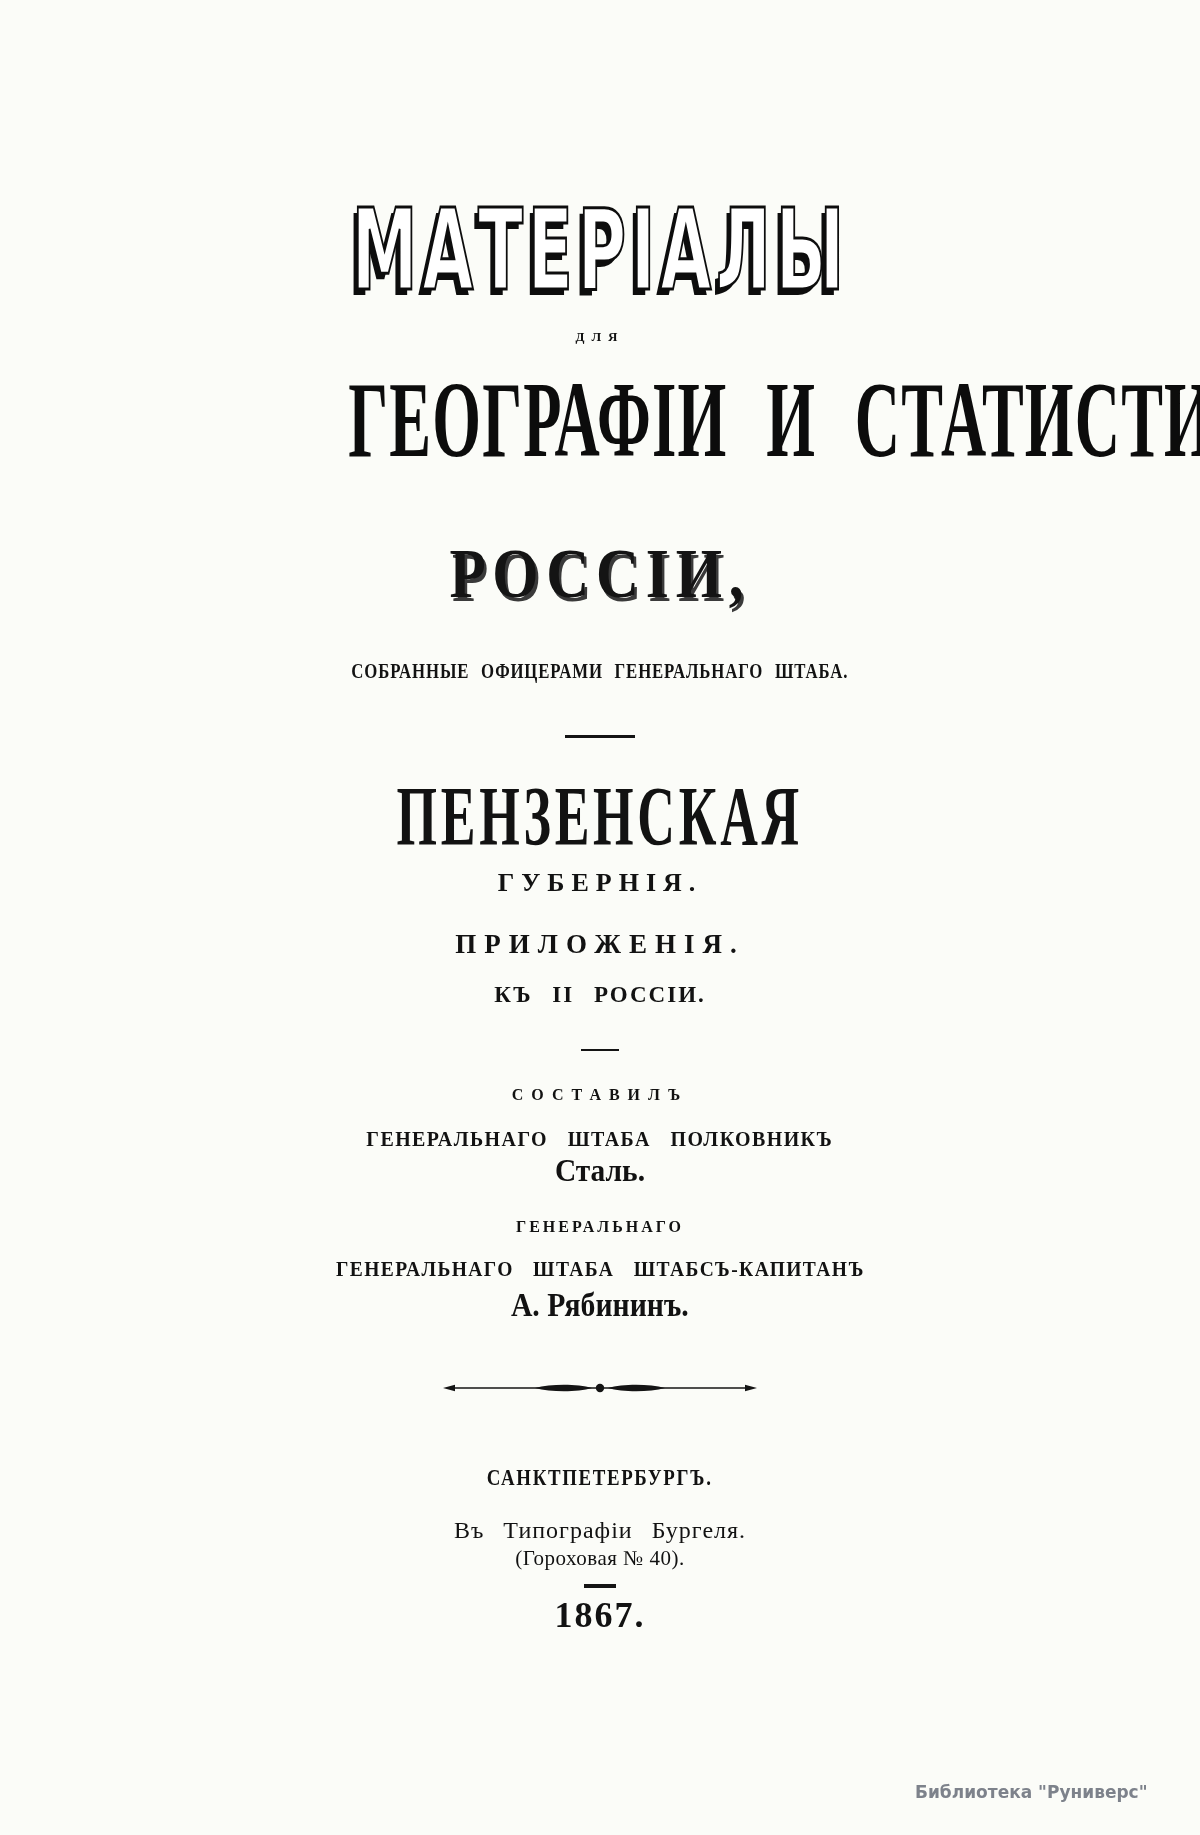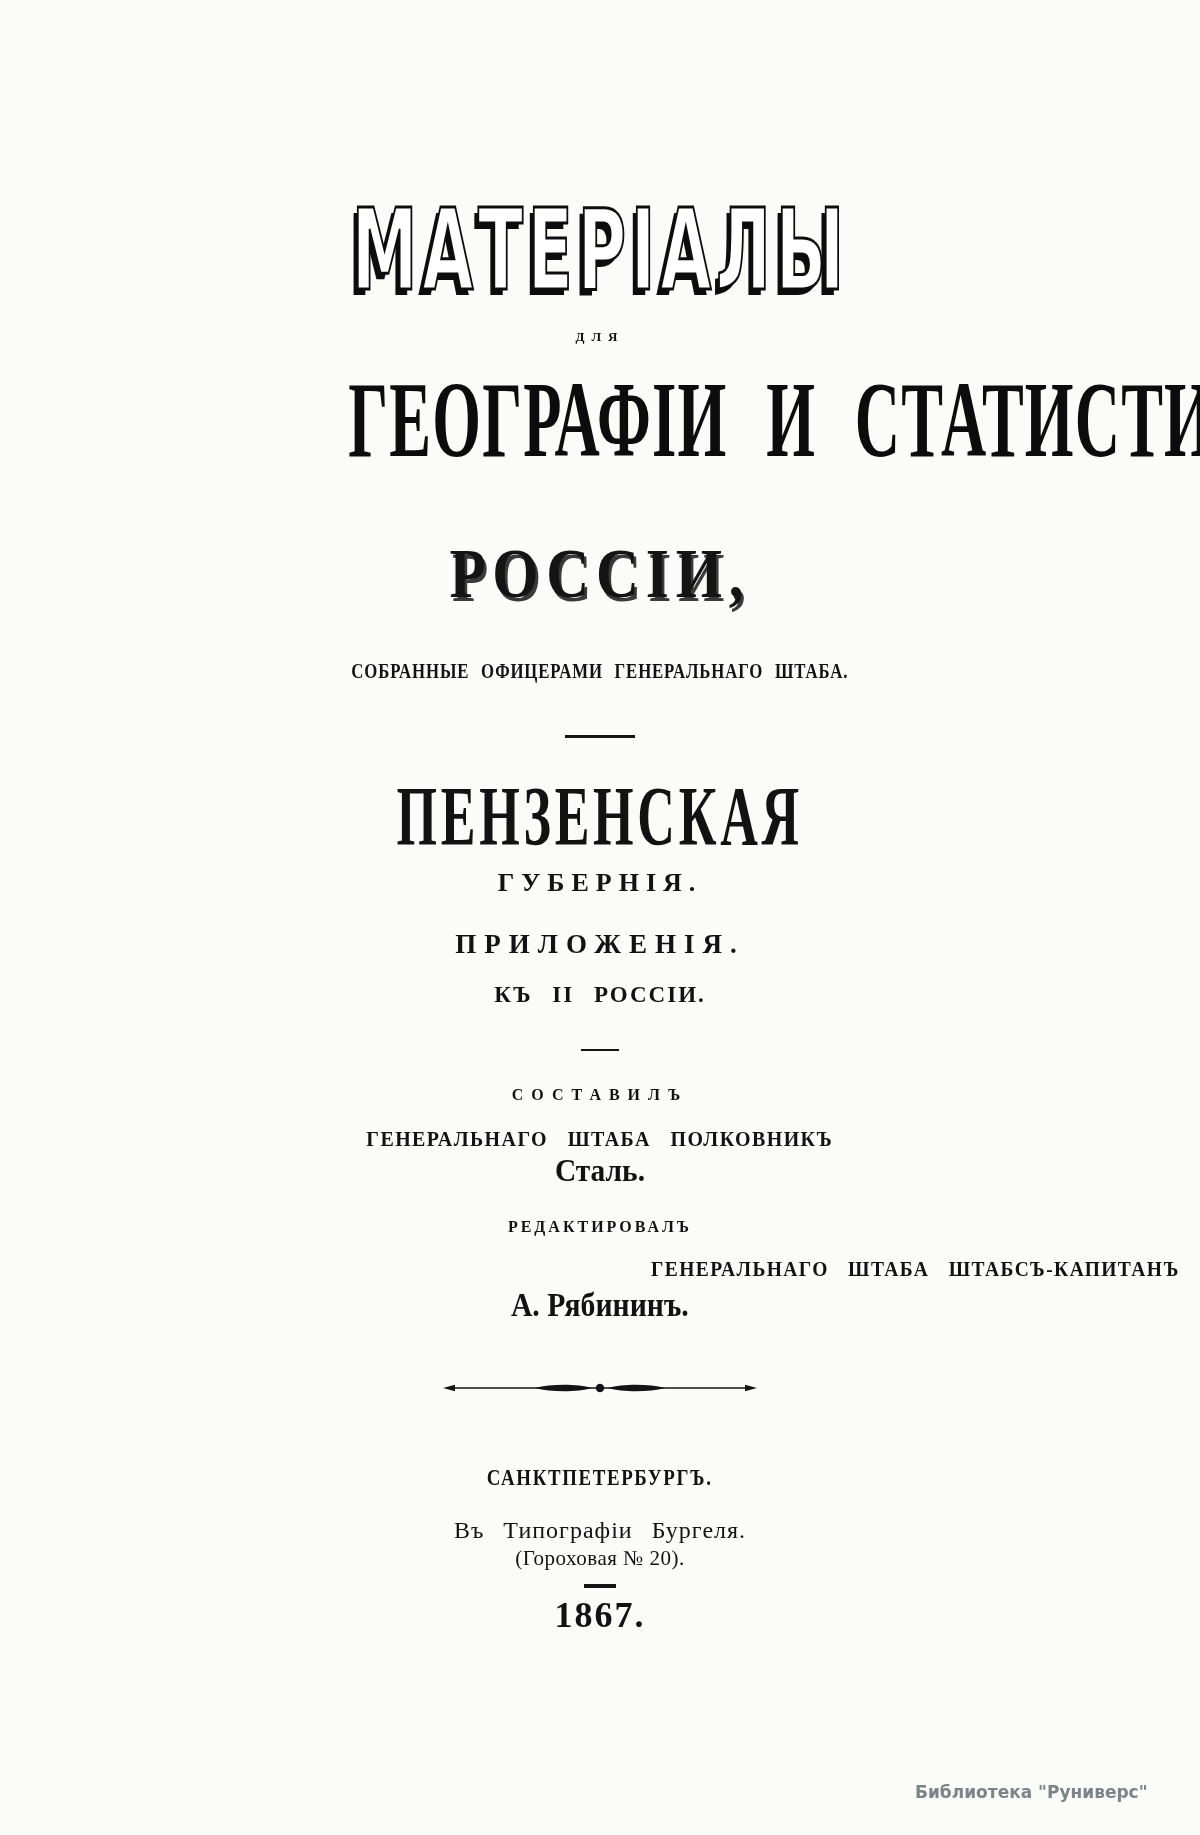--- a/index.html
+++ b/index.html
@@ -59,21 +59,21 @@
   .t-appendix{top:931px;font-weight:bold;font-size:27px;letter-spacing:8px;}
   .t-part{top:983px;font-weight:bold;font-size:23px;letter-spacing:2px;word-spacing:12px;}
 
   
   .t-comp-label{top:1087px;font-weight:bold;font-size:16px;letter-spacing:8px;}
   .t-comp-rank{top:1129px;}
   .t-comp-rank .cx{font-weight:bold;font-size:21px;letter-spacing:1.5px;word-spacing:14px;transform:scaleX(.95);}
   .t-comp-name{top:1154px;}
   .t-comp-name .cx{font-weight:bold;font-size:32px;transform:scaleX(.92);}
   .t-edit-label{top:1219px;font-weight:bold;font-size:16px;letter-spacing:3px;}
-  .t-edit-rank{top:1259px;text-align:right;}
+  .t-edit-rank{top:1259px;}
   .t-edit-rank .cx{font-weight:bold;font-size:21px;letter-spacing:1.5px;word-spacing:14px;transform:scaleX(.93);}
   .t-edit-name{top:1289px;}
   .t-edit-name .cx{font-weight:bold;font-size:33px;transform:scaleX(.9);}
 
   
   .divider{position:absolute;top:1379px;left:50%;margin-left:-157px;width:314px;height:18px;}
 
   
   .t-city{top:1466px;}
   .t-city .cx{font-weight:bold;font-size:23px;letter-spacing:2px;transform:scaleX(.82);}
@@ -123,42 +123,42 @@
   <div class="rule rule-2"></div>
 
   <div class="line t-comp-label">СОСТАВИЛЪ</div>
   <div class="line t-comp-rank">
     <span class="cx">ГЕНЕРАЛЬНАГО ШТАБА ПОЛКОВНИКЪ</span>
   </div>
   <div class="line t-comp-name">
     <span class="cx">Сталь.</span>
   </div>
 
-  <div class="line t-edit-label">РЕДАКТИРОВАЛЪ</div>
+  <div class="line t-edit-label">ГЕНЕРАЛЬНАГО</div>
   <div class="line t-edit-rank">
     <span class="cx">ГЕНЕРАЛЬНАГО ШТАБА ШТАБСЪ-КАПИТАНЪ</span>
   </div>
   <div class="line t-edit-name">
     <span class="cx">А. Рябининъ.</span>
   </div>
 
   <svg class="divider" viewBox="0 0 314 18" xmlns="http://www.w3.org/2000/svg">
     <path d="M4,9 L310,9" stroke="#141414" stroke-width="1.7" fill="none"></path>
     <path d="M0,9 L12,5.8 L12,12.2 Z" fill="#141414"></path>
     <path d="M314,9 L302,5.8 L302,12.2 Z" fill="#141414"></path>
     <path d="M92,9 C108,4.6 134,4.6 149,9 C134,13.4 108,13.4 92,9 Z" fill="#141414"></path>
     <path d="M165,9 C180,4.6 206,4.6 222,9 C206,13.4 180,13.4 165,9 Z" fill="#141414"></path>
     <circle cx="157" cy="9" r="4.2" fill="#141414"></circle>
   </svg>
 
   <div class="line t-city">
     <span class="cx">САНКТПЕТЕРБУРГЪ.</span>
   </div>
   <div class="line t-printer">Въ Типографіи Бургеля.</div>
-  <div class="line t-address">(Гороховая № 20).</div>
+  <div class="line t-address">(Гороховая № 40).</div>
 
   <div class="rule rule-3"></div>
 
   <div class="line t-year">1867.</div>
 
   <div class="watermark" style="color: rgb(125, 130, 139);">Библиотека "Руниверс"</div>
 
 </div>
 
 </body></html>

